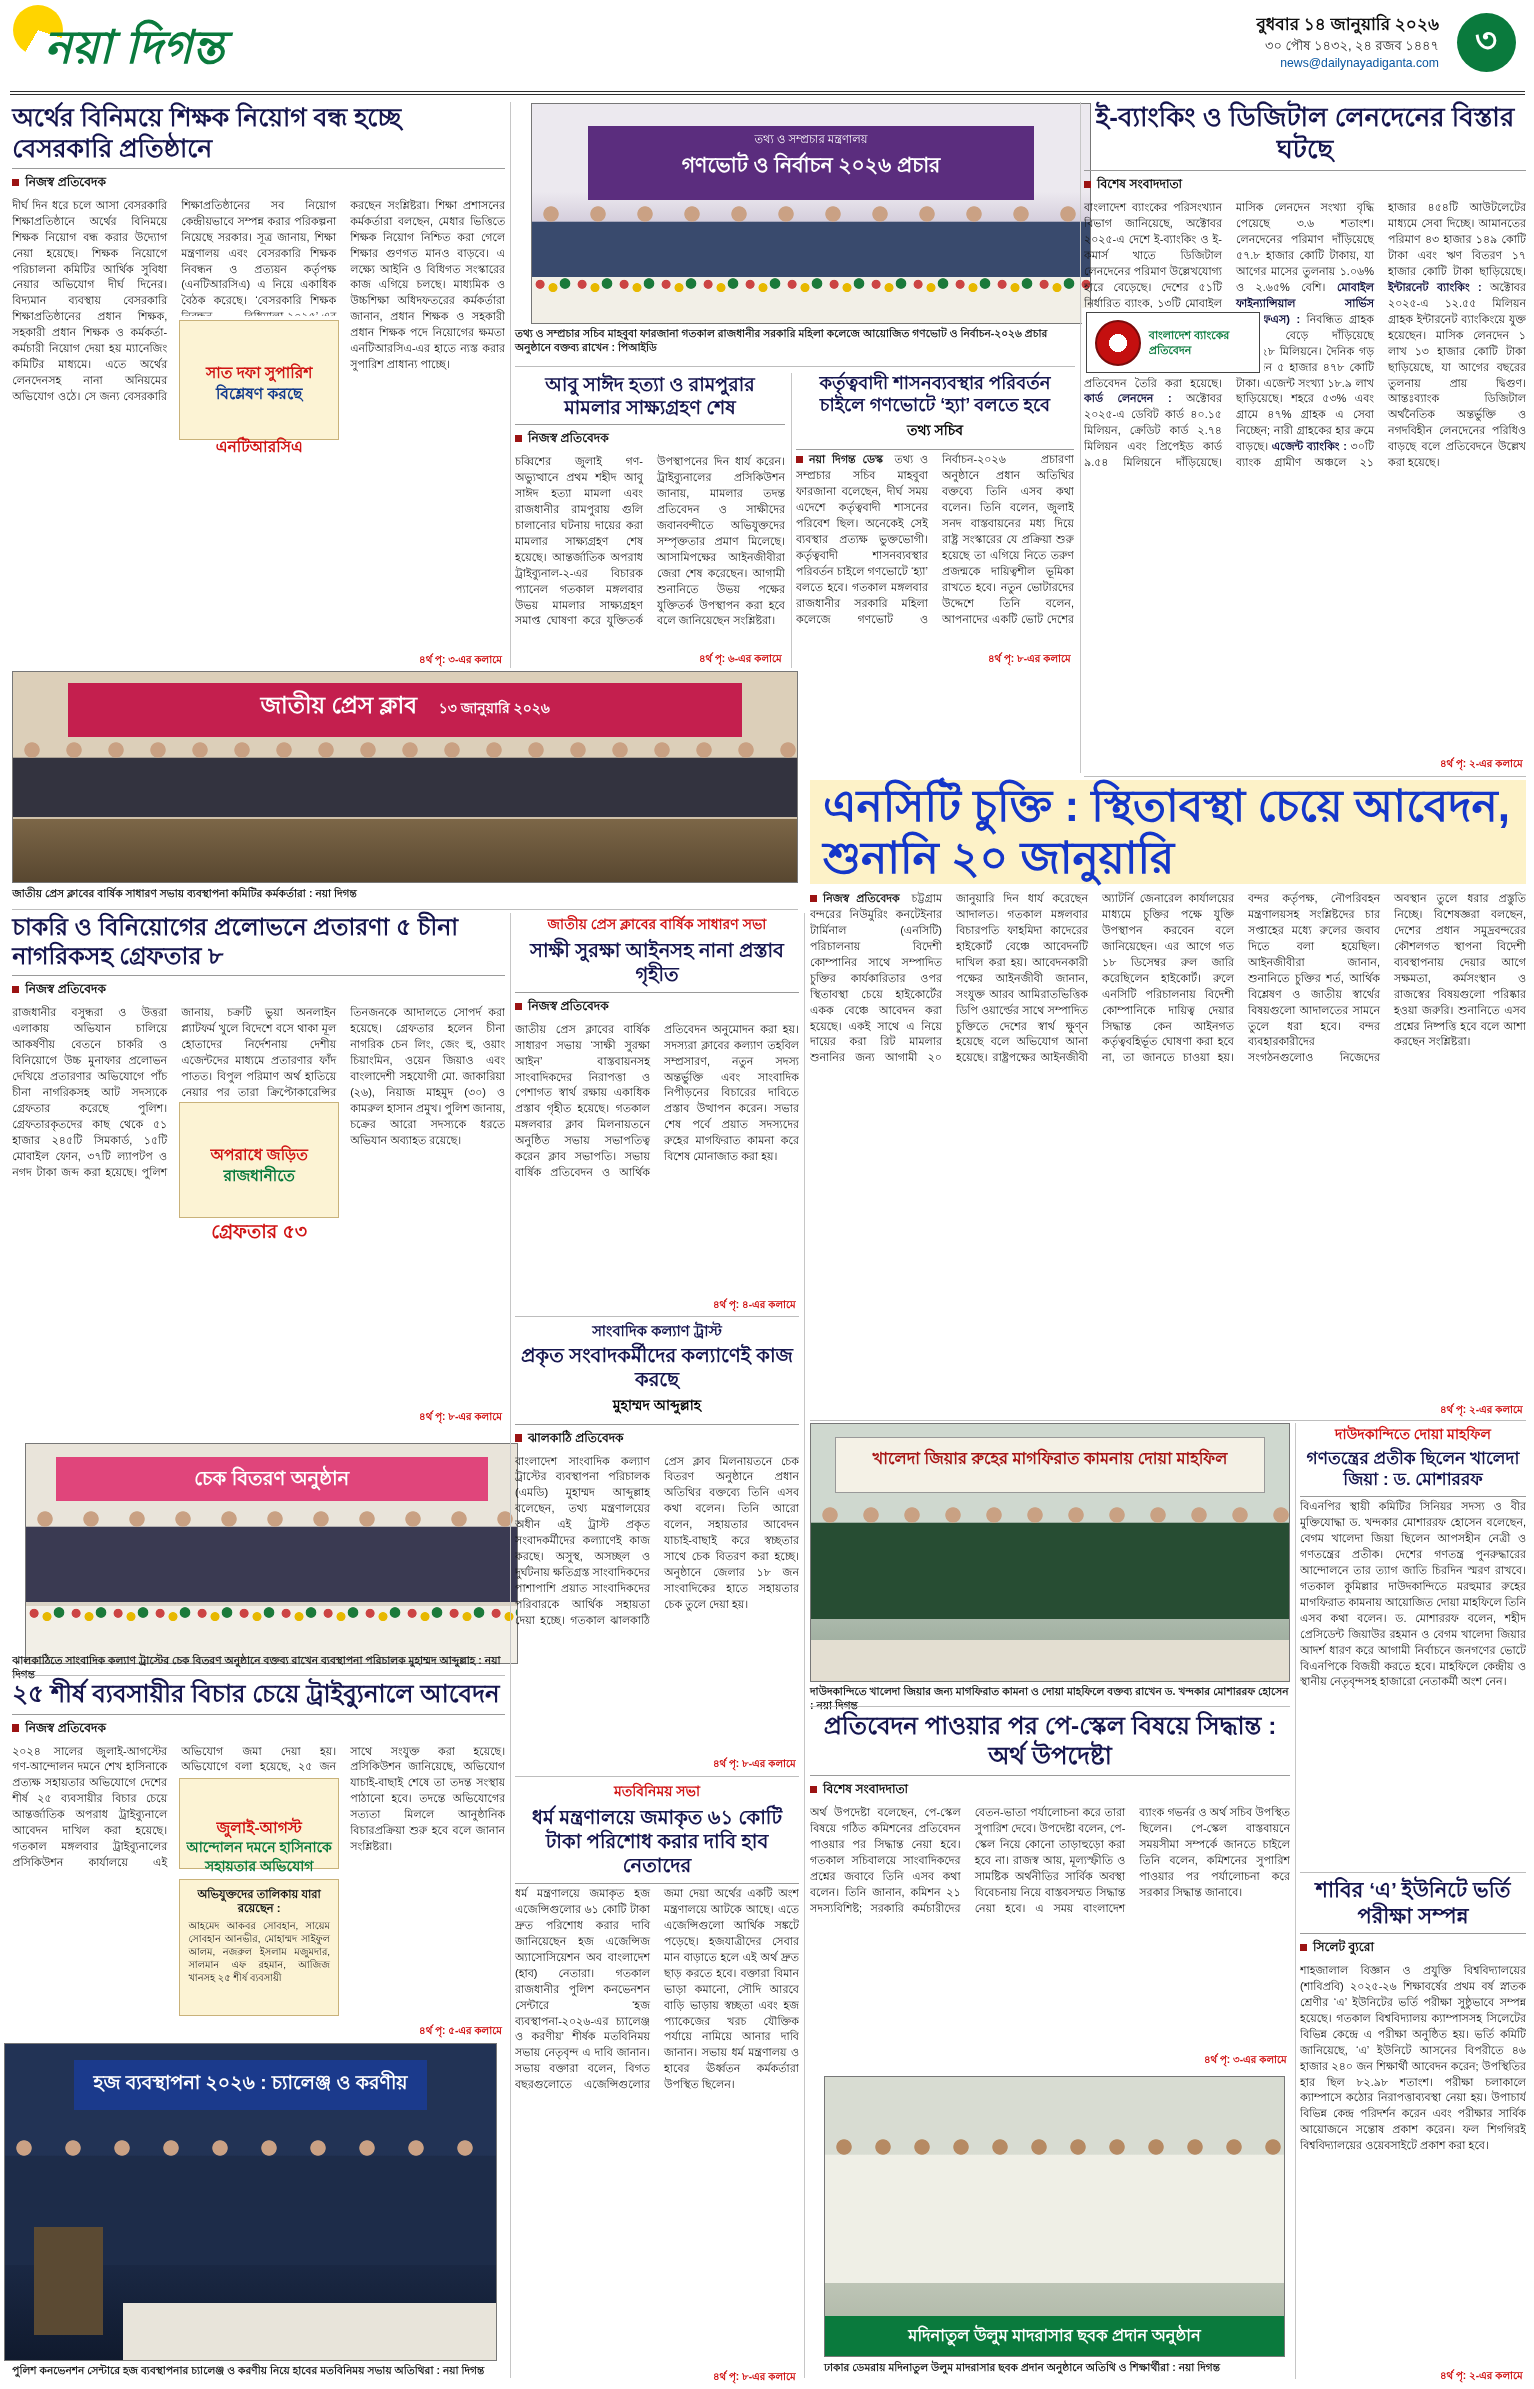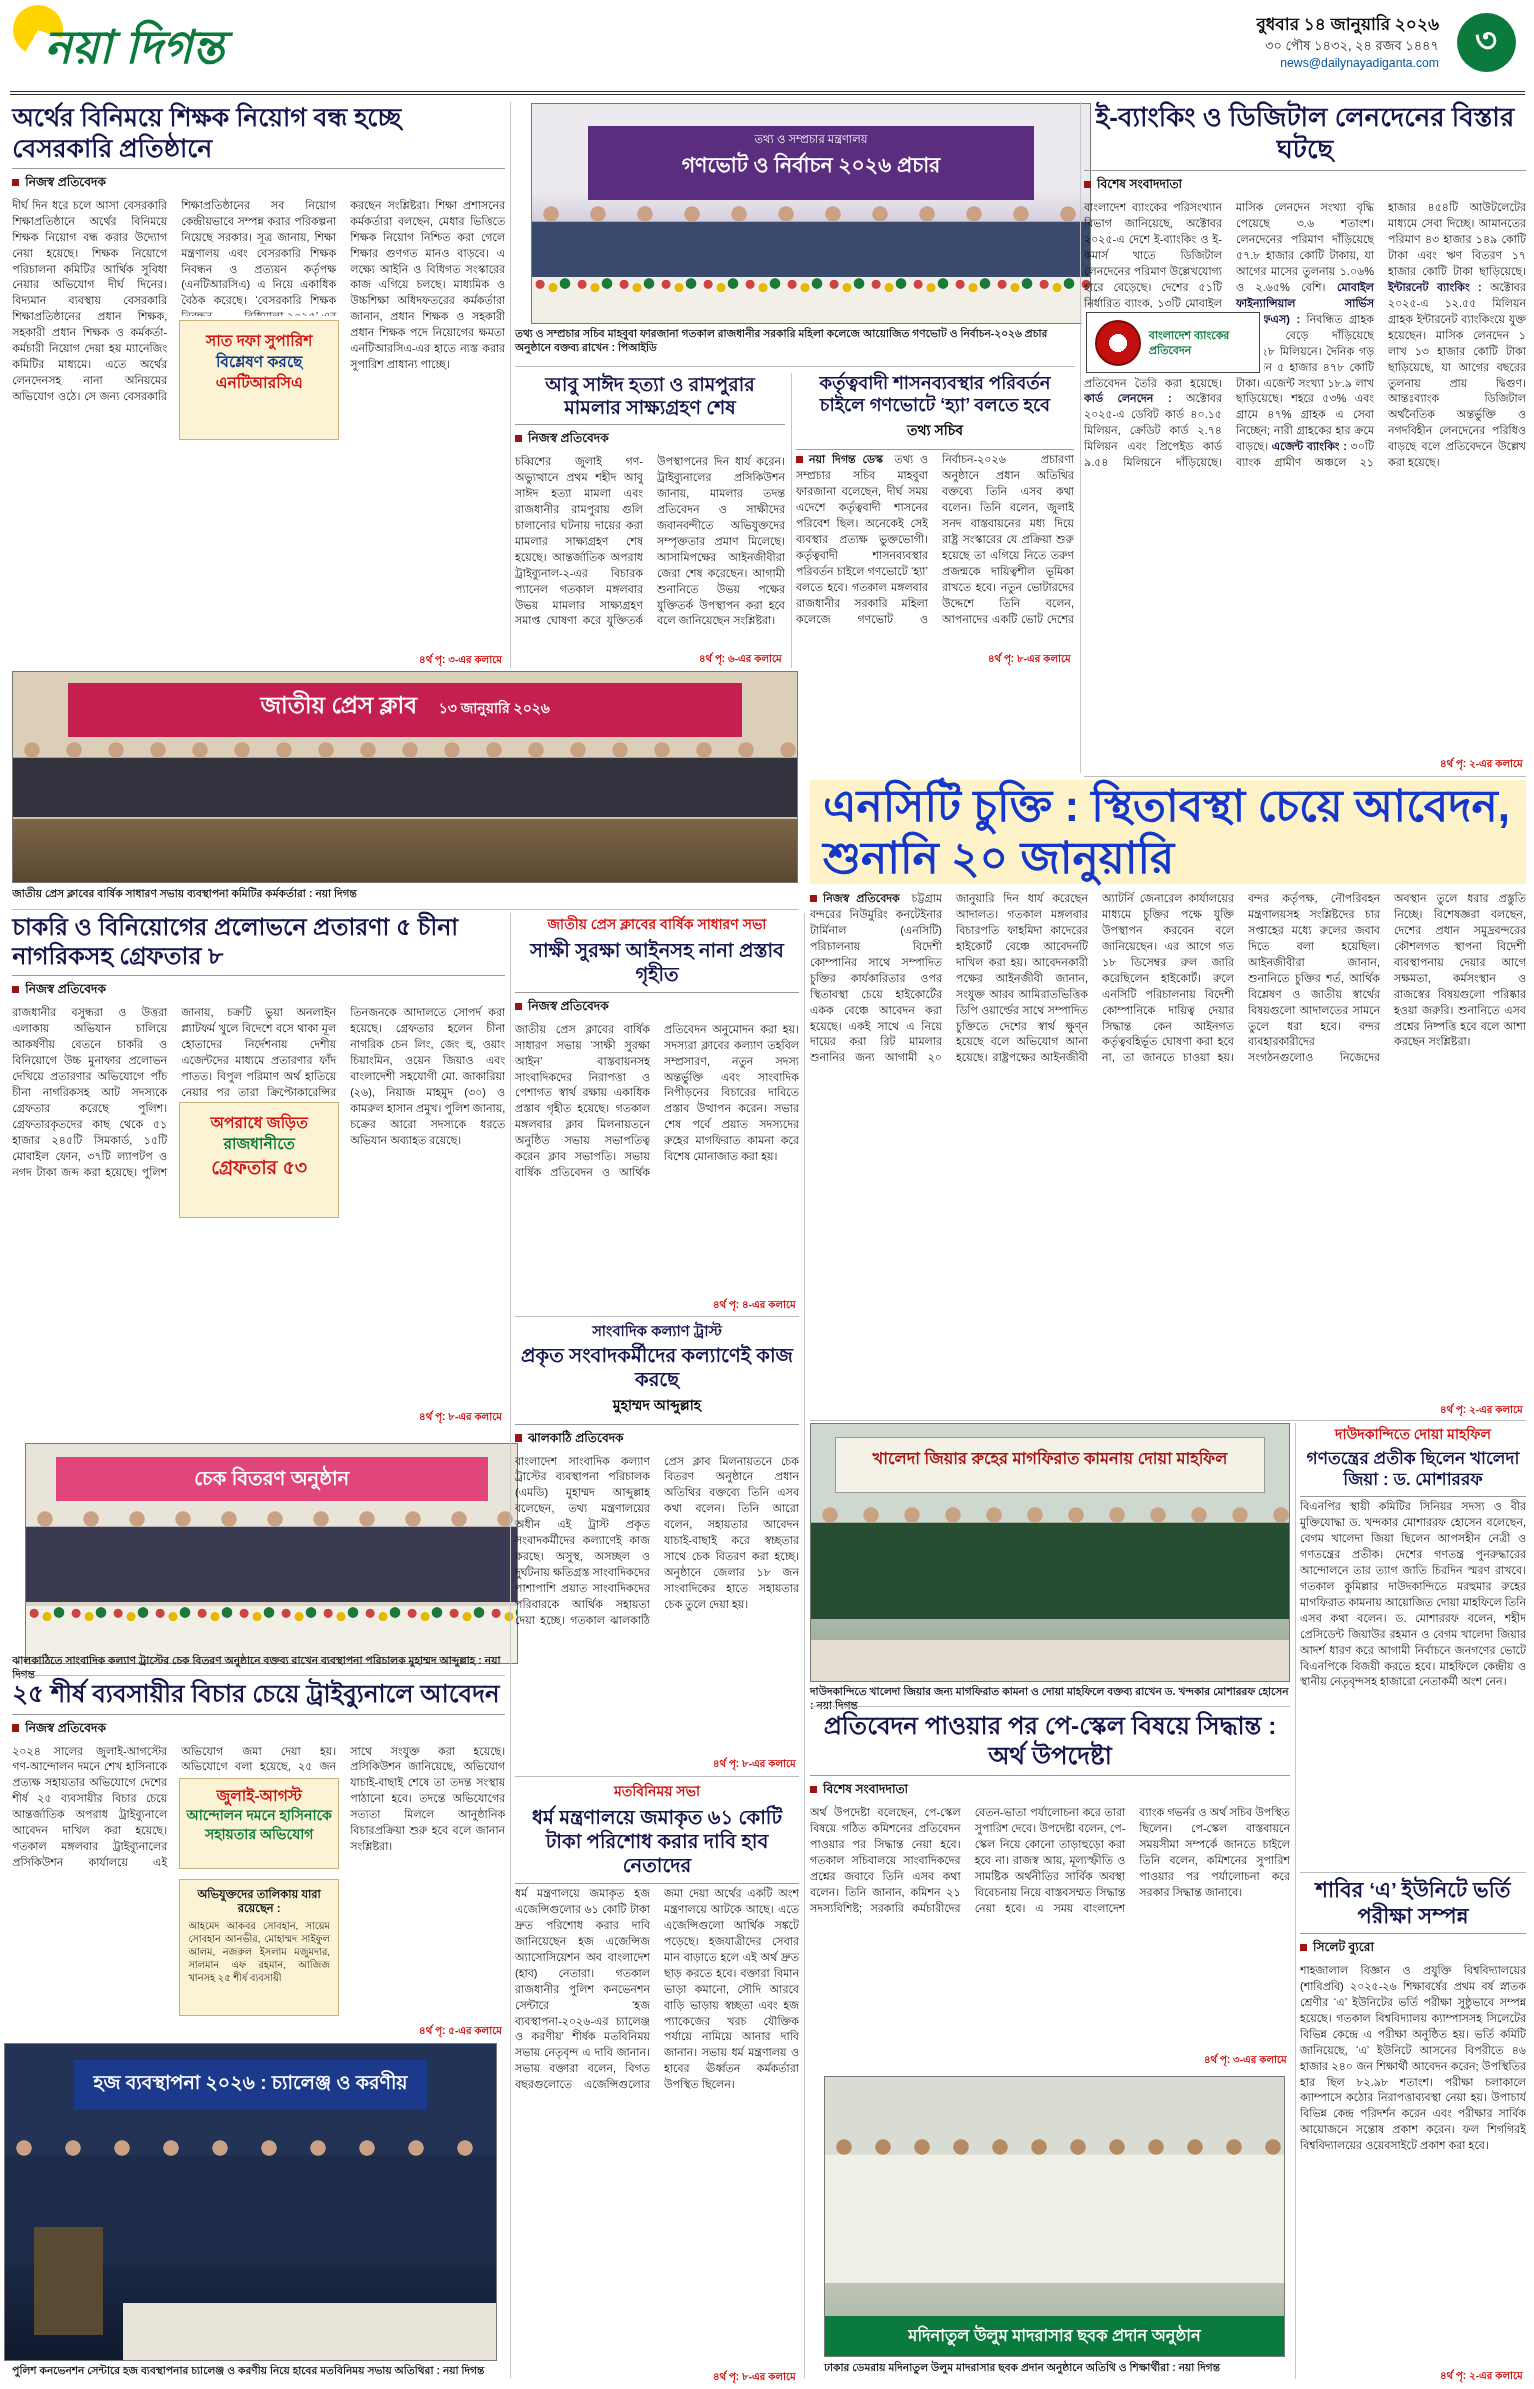--- a/index.html
+++ b/index.html
@@ -13,21 +13,21 @@
   .sq { display:inline-block; width:7.3px; height:7.3px; background:#9b1313; margin-right:5.7px; }
   .body { position:relative; font-size:11px; line-height:1.45; text-align:justify; color:#161616; column-gap:14px; overflow:hidden; }
   .cols2 { column-count:2; } .cols3 { column-count:3; } .cols5 { column-count:5; }
   .bsub { font-weight:bold; color:#0c0c3a; }
   .byline-in { font-weight:bold; margin-right:4.9px; }
   .jump { position:absolute; right:3.3px; bottom:0; color:#cf0e0e; font-weight:bold; font-size:10.2px; background:#fff; padding-left:6.5px; }
   .kicker { color:#d11515; font-weight:bold; text-align:center; font-size:14px; margin:0 0 2.4px; }
   .kicker-dark { color:#16164f; font-weight:bold; text-align:center; font-size:14.7px; margin:0; }
   .subname { font-weight:bold; text-align:center; font-size:14px; color:#000; padding:2.4px 0 0.8px; }
   .inset { position:absolute; background:#fcf3d4; border:0.8px solid #c9b27a; text-align:center; padding:9.8px 4.9px; z-index:5; box-shadow:0 0 0 4.1px #fff; }
-  .inset .l1 { color:#d01414; font-weight:bold; font-size:15.5px; line-height:1.35; }
+  .inset .l1 { color:#d01414; font-weight:bold; font-size:15.5px; line-height:1.35;margin-top:32px; }
   .inset .l2 { color:#123a8c; font-weight:bold; font-size:15.5px; line-height:1.35; }
   .inset .lg { color:#0a7a3d; font-weight:bold; font-size:15.5px; line-height:1.35; }
   .inset .lh { color:#111; font-weight:bold; font-size:11.4px; line-height:1.3; }
   .inset .ls { color:#222; font-weight:normal; font-size:9.8px; line-height:1.35; text-align:justify; padding:2.4px 3.3px 0; }
   .photo { position:absolute; border:0.8px solid #777; overflow:hidden; background:#cfcfcf; }
   .layer { position:absolute; }
   .banner { position:absolute; color:#fff; text-align:center; font-weight:bold; }
   .crowd { position:absolute; left:0; right:0;
     background-image:
       radial-gradient(circle 8.1px at 19px 9px, var(--skin,#c9a183) 7.3px, transparent 8.1px),

